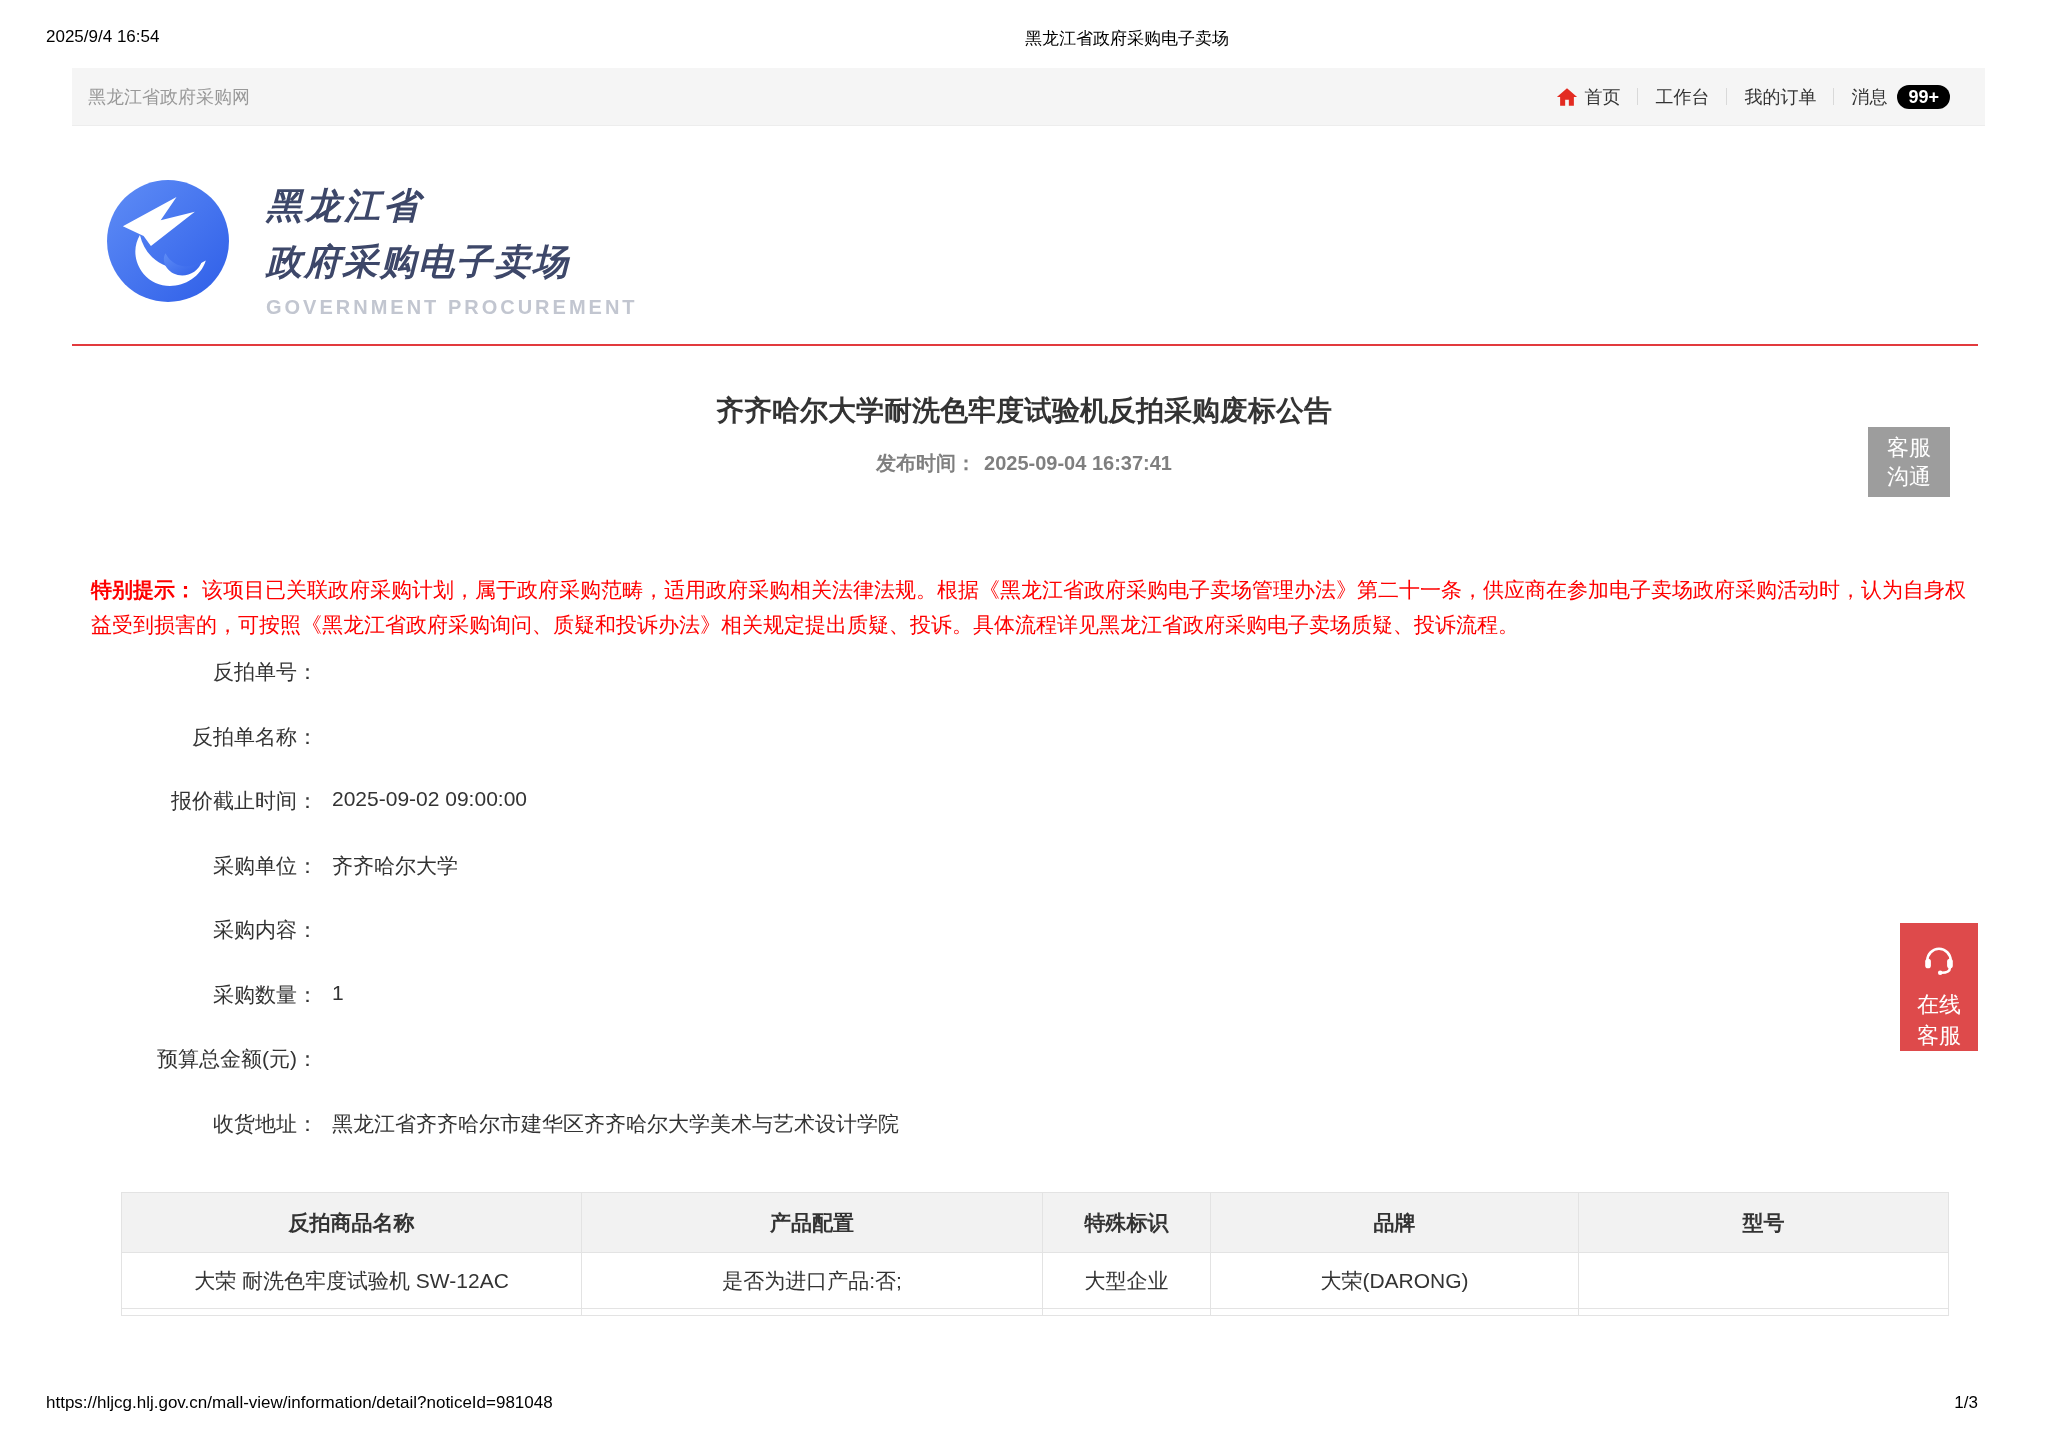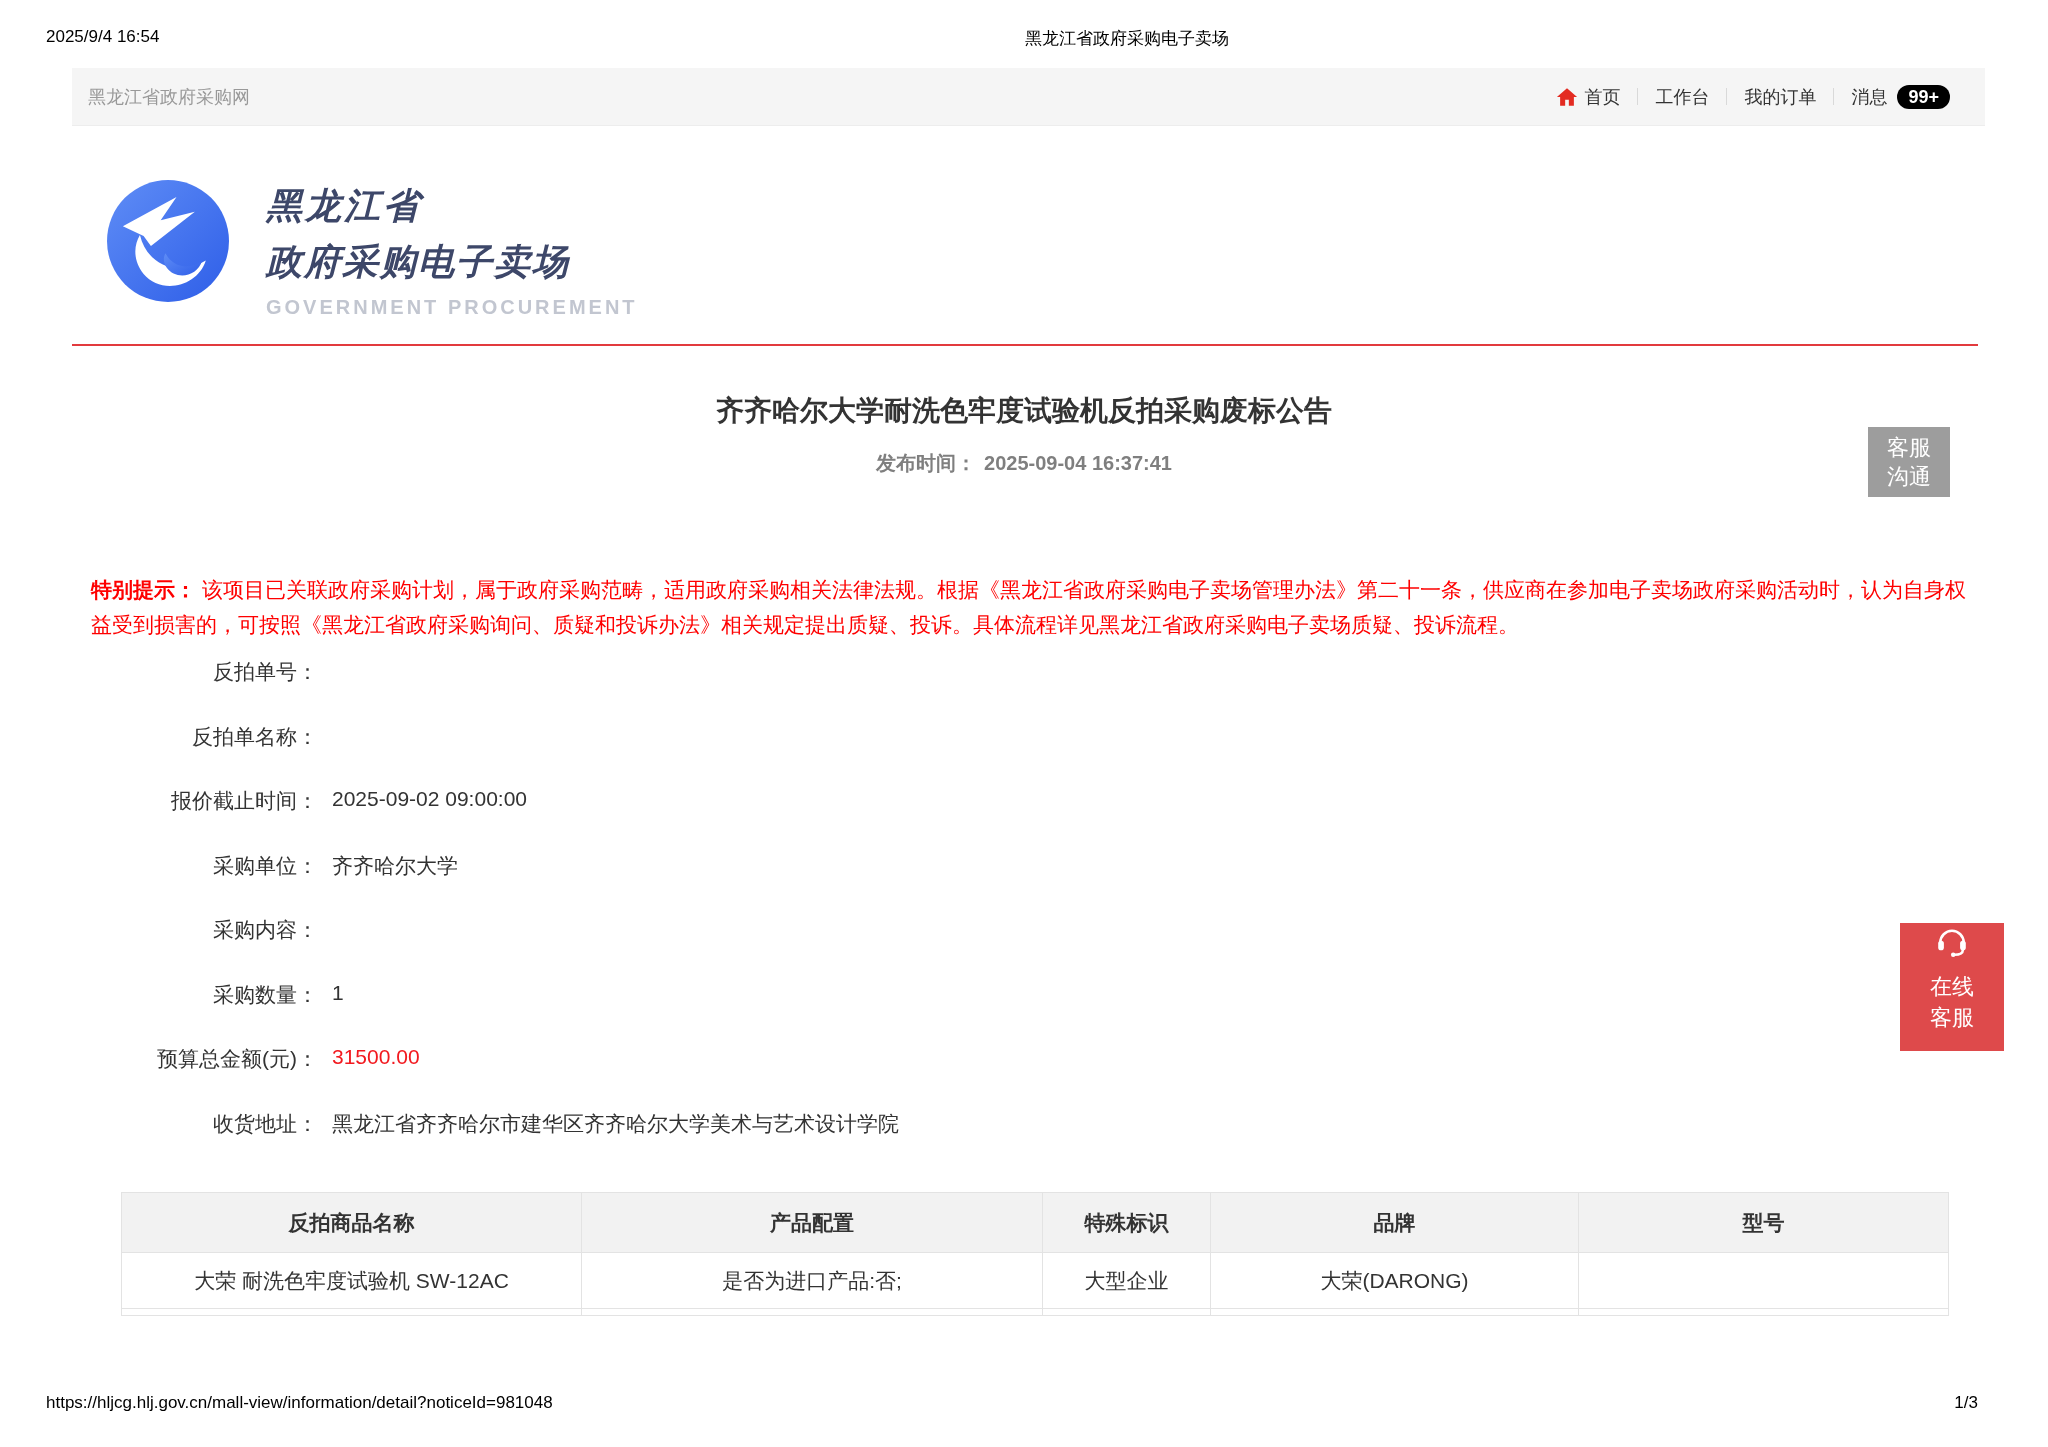--- a/index.html
+++ b/index.html
@@ -71,23 +71,23 @@
   }
   .product-table th, .product-table td { border:1px solid #e3e3e3; text-align:center; }
   .product-table th { background:#f2f2f2; font-weight:bold; height:60px; color:#333; }
   .product-table td { background:#fff; height:56px; color:#333; }
   .product-table tr.sliver td { height:7px; padding:0; border-bottom:1px solid #e3e3e3; }
   col.c1 { width:460px; } col.c2 { width:461px; } col.c3 { width:168px; }
   col.c4 { width:368px; } col.c5 { width:370px; }
 
   
   .online-cs {
-    position:absolute; left:1900px; top:923px; width:104px; height:128px;
+    position:absolute; left:1900px; top:923px; width:78px; height:128px;
     background:#de4a4b; color:#fff; display:flex; flex-direction:column;
-    align-items:center; justify-content:flex-start; cursor:pointer;
+    align-items:center; justify-content:flex-end; cursor:pointer;
   }
   .online-cs .ic { margin-bottom:8px; }
   .online-cs .t { font-size:22px; line-height:31px; }
 </style>
 </head>
 <body>
 
 <div class="print-date">2025/9/4 16:54</div>
 <div class="print-doc-title">黑龙江省政府采购电子卖场</div>
 
@@ -169,21 +169,20 @@
 </div>
 <div class="field-row" style="top:916px">
   <div class="field-label">采购内容：</div>
 </div>
 <div class="field-row" style="top:981px">
   <div class="field-label">采购数量：</div>
   <div class="field-value">1</div>
 </div>
 <div class="field-row" style="top:1045px">
   <div class="field-label">预算总金额(元)：</div>
-  <div class="field-value value-red">31500.00</div>
 </div>
 <div class="field-row" style="top:1110px">
   <div class="field-label">收货地址：</div>
   <div class="field-value">黑龙江省齐齐哈尔市建华区齐齐哈尔大学美术与艺术设计学院</div>
 </div>
 
 <table class="product-table">
   <colgroup>
       <col class="c1">
       <col class="c2">

